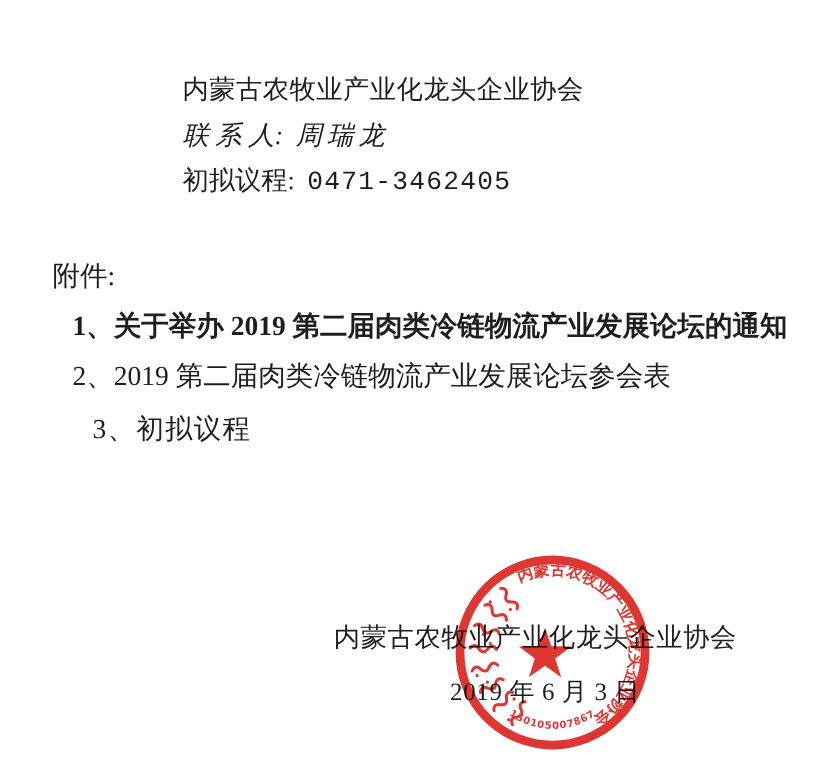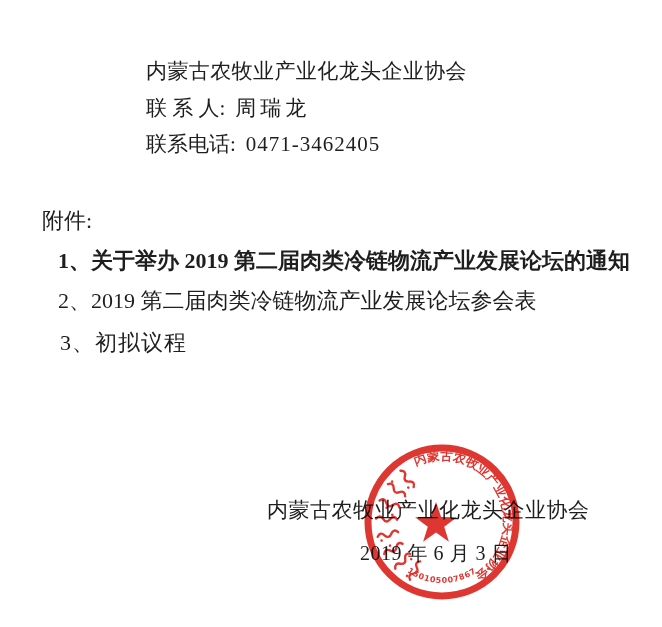--- a/index.html
+++ b/index.html
@@ -10,31 +10,31 @@
   html,body{margin:0;padding:0;background:var(--page-bg);}
   body{
     width:662px;height:627px;position:relative;overflow:hidden;
     font-family:"Liberation Serif","DejaVu Serif",serif;
     color:var(--text-color);
   }
   .abs{position:absolute;white-space:nowrap;}
 
   
   .org-line   {left:146px;top:57px; font-size:21px;letter-spacing:0.4px;}
-  .contact-line{left:146px;top:94px; font-size:21px;}
+  .contact-line{left:146px;top:94px; font-size:21px;font-style:italic;}
   .phone-line {left:146px;top:130px;font-size:21px;}
   .label-gap{margin-right:10px;}
   .contact-name{letter-spacing:4px;}
-  .phone-value{letter-spacing:1px;}
+  .phone-value{letter-spacing:1px;font-family:Liberation Mono, monospace;}
 
   
   .attach-label{left:42px;top:206px;font-size:22px;}
   .attach-item-1{left:58px;top:246px;font-size:22px;font-weight:bold;}
   .attach-item-2{left:58px;top:286px;font-size:22px;}
-  .attach-item-3{left:60px;top:328px;font-size:22px;letter-spacing:1px;}
+  .attach-item-3{left:74px;top:328px;font-size:22px;letter-spacing:1px;}
 
   
   .sig-org {left:267px;top:496px;font-size:21px;letter-spacing:0.5px;}
   .sig-date{left:360px;top:540px;font-size:20px;letter-spacing:0.5px;}
 
   
   .seal{
     position:absolute;left:352px;top:432px;width:180px;height:180px;
     mix-blend-mode:multiply;opacity:0.93;
   }
@@ -55,21 +55,21 @@
 </head>
 <body>
 
 <div class="abs org-line">内蒙古农牧业产业化龙头企业协会</div>
 
 <div class="abs contact-line">
   <span class="label-gap">联 系 人:</span><span class="contact-name">周瑞龙</span>
 </div>
 
 <div class="abs phone-line">
-  <span class="label-gap">联系电话:</span><span class="phone-value">0471-3462405</span>
+  <span class="label-gap">初拟议程:</span><span class="phone-value">0471-3462405</span>
 </div>
 
 <div class="abs attach-label">附件:</div>
 <div class="abs attach-item-1">1、关于举办 2019 第二届肉类冷链物流产业发展论坛的通知</div>
 <div class="abs attach-item-2">2、2019 第二届肉类冷链物流产业发展论坛参会表</div>
 <div class="abs attach-item-3">3、初拟议程</div>
 
 <div class="abs sig-org">内蒙古农牧业产业化龙头企业协会</div>
 <div class="abs sig-date">2019 年 6 月 3 日</div>
 

